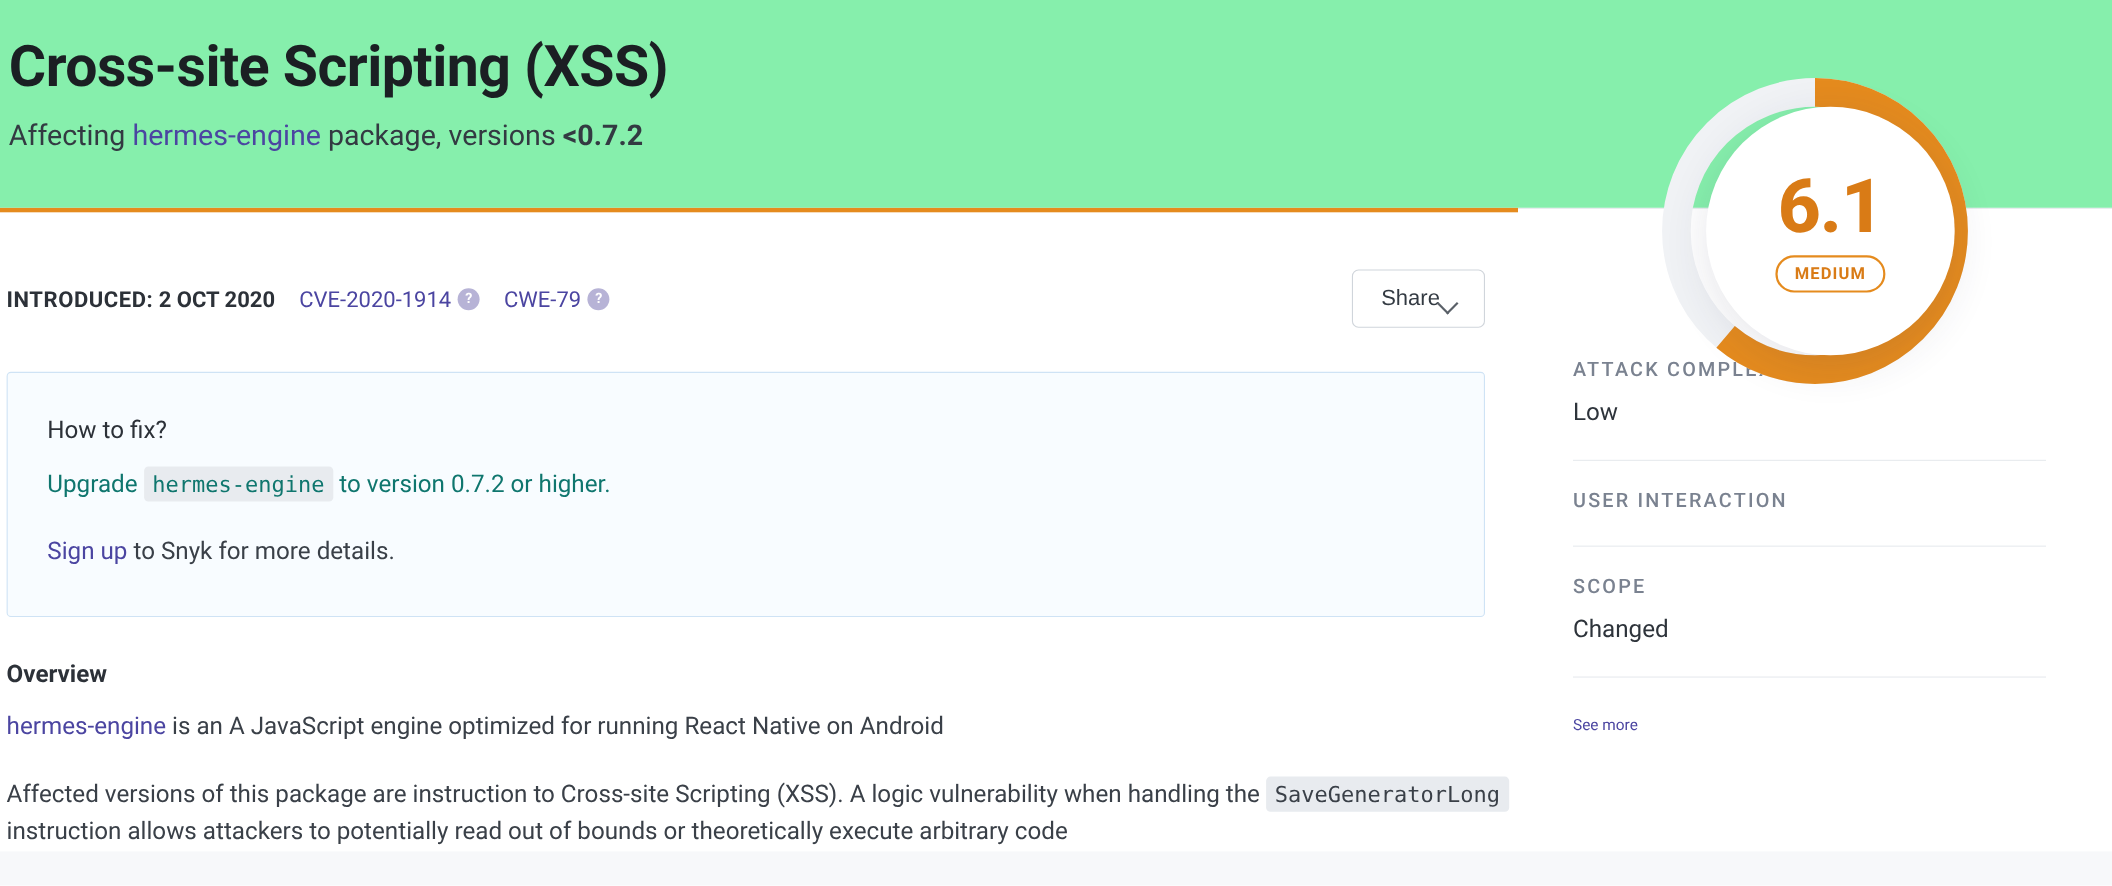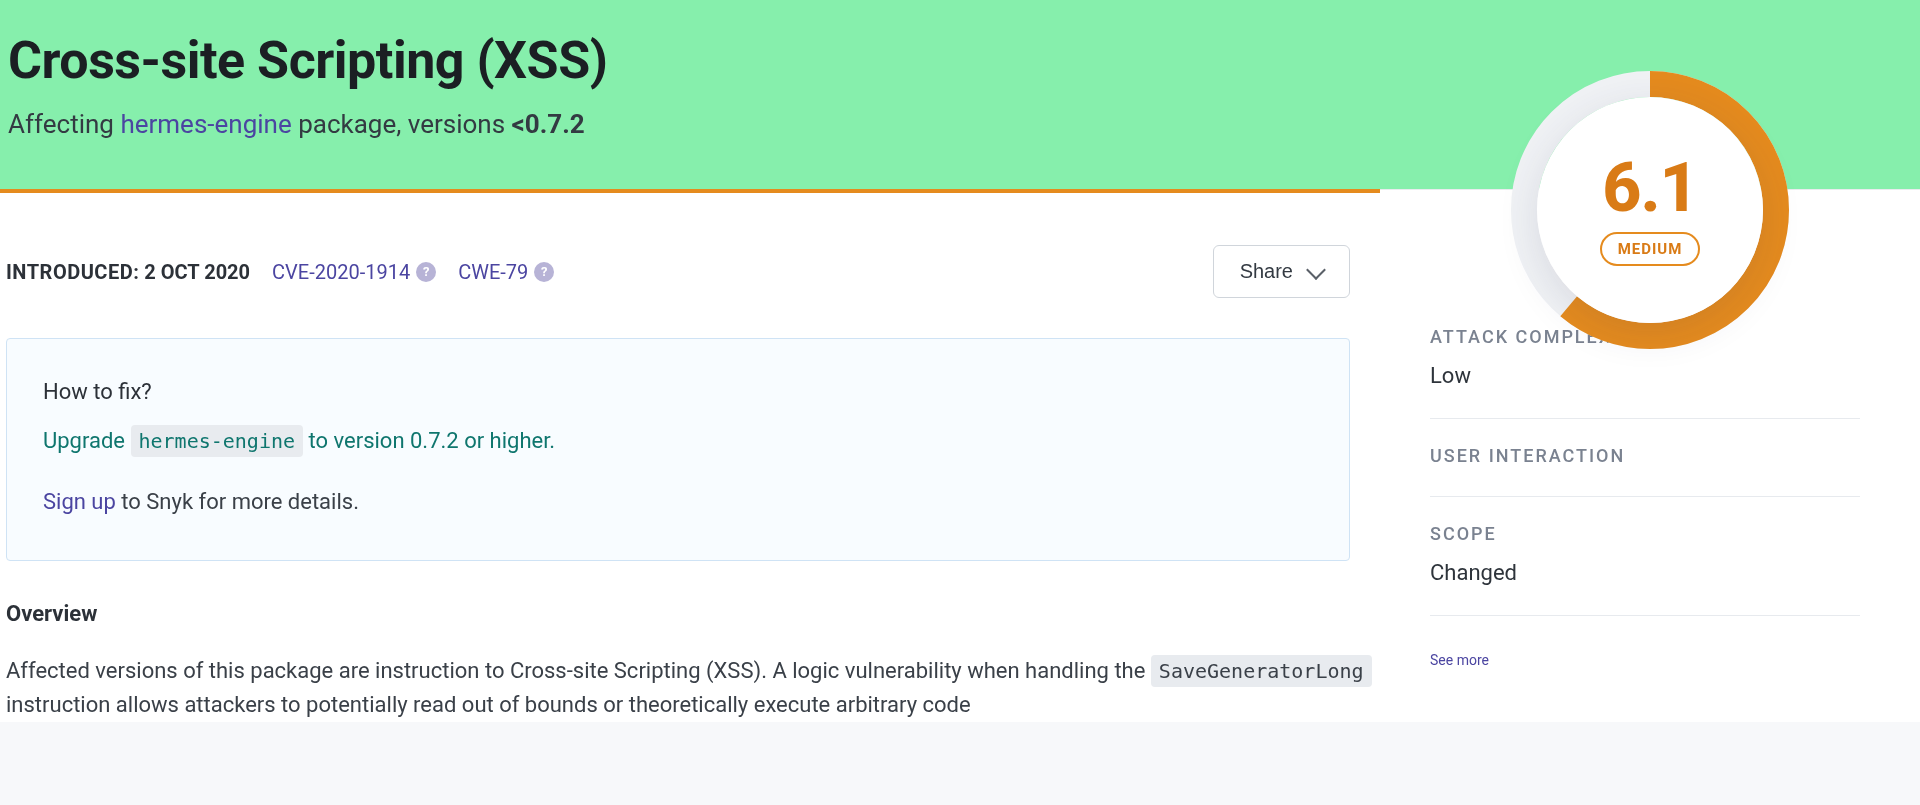--- a/index.html
+++ b/index.html
@@ -54,21 +54,21 @@
   .intro-date { font-weight: 700; color: #2c3138; }
   .meta-link { color: #4b45a1; text-decoration: none; display: inline-flex; align-items: center; gap: 6px; }
   .help-icon {
     display: inline-flex; width: 20px; height: 20px; border-radius: 50%;
     background: #b7b3d6; color: #fff; font-size: 13px; font-weight: 700;
     align-items: center; justify-content: center;
   }
   .share-btn {
     border: 1px solid #d0d5db; background: #fff; color: #333a42;
     font-size: 20px; padding: 14px 26px; border-radius: 6px;
-    display: inline-flex; align-items: center; gap: 16px; cursor: pointer;
+    display: inline-flex; align-items: flex-end; cursor: pointer;
   }
   .chev { width: 14px; height: 14px; border-right: 2px solid #5a6068; border-bottom: 2px solid #5a6068; transform: rotate(45deg); margin-top:-4px;}
   .fix-box {
     border: 1px solid #cfe3f5;
     background: #f8fcff;
     border-radius: 4px;
     margin: 20px 30px 40px 0;
     padding: 40px 36px 46px 36px;
   }
   .fix-title { font-size: 22px; font-weight: 400; color: #2c3138; margin-bottom: 24px; }
@@ -89,21 +89,21 @@
     padding: 110px 60px 0 50px;
     position: relative;
   }
   .score-wrap {
     position: absolute;
     top: -120px; left: 50%; transform: translateX(-50%);
     width: 280px; height: 280px;
   }
   .score-ring { width: 280px; height: 280px; }
   .score-inner {
-    position: absolute; top: 27px; left: 27px; width: 226px; height: 226px;
+    position: absolute; top: 27px; left: 41px; width: 226px; height: 226px;
     background: #fff; border-radius: 50%;
     box-shadow: 0 10px 40px rgba(50,50,80,0.12);
     display: flex; flex-direction: column; align-items: center; justify-content: center;
   }
   .score-num { font-size: 68px; font-weight: 800; color: #d97b16; letter-spacing: -1px; line-height:1;}
   .score-badge {
     margin-top: 10px; border: 2px solid #e58b1e; color: #d97b16;
     font-size: 15px; font-weight: 700; letter-spacing: 1px;
     padding: 6px 16px; border-radius: 20px;
   }
@@ -151,20 +151,23 @@
       <div class="fix-title">How to fix?</div>
       <div class="fix-line">
         <span>Upgrade </span><span class="code-inline">hermes-engine</span><span> to version 0.7.2 or higher.</span>
       </div>
       <div class="signup-line">
         <a href="#">Sign up</a><span> to Snyk for more details.</span>
       </div>
     </div>
 
     <div class="overview-h">Overview</div>
+    <div class="body-line">
+      <a href="#">hermes-engine</a><span> is an A JavaScript engine optimized for running React Native on Android</span>
+    </div>
     <div class="body-line" style="margin-top:28px;">
       <span>Affected versions of this package are instruction to Cross-site Scripting (XSS). A logic vulnerability when handling the </span><span class="code-inline">SaveGeneratorLong</span><span> instruction allows attackers to potentially read out of bounds or theoretically execute arbitrary code</span>
     </div>
 
   </div>
 
   <div class="right-col">
     <div class="score-wrap">
       <svg class="score-ring" viewBox="0 0 280 280">
         <circle cx="140" cy="140" r="126" fill="none" stroke="#f0f2f5" stroke-width="26"></circle>

